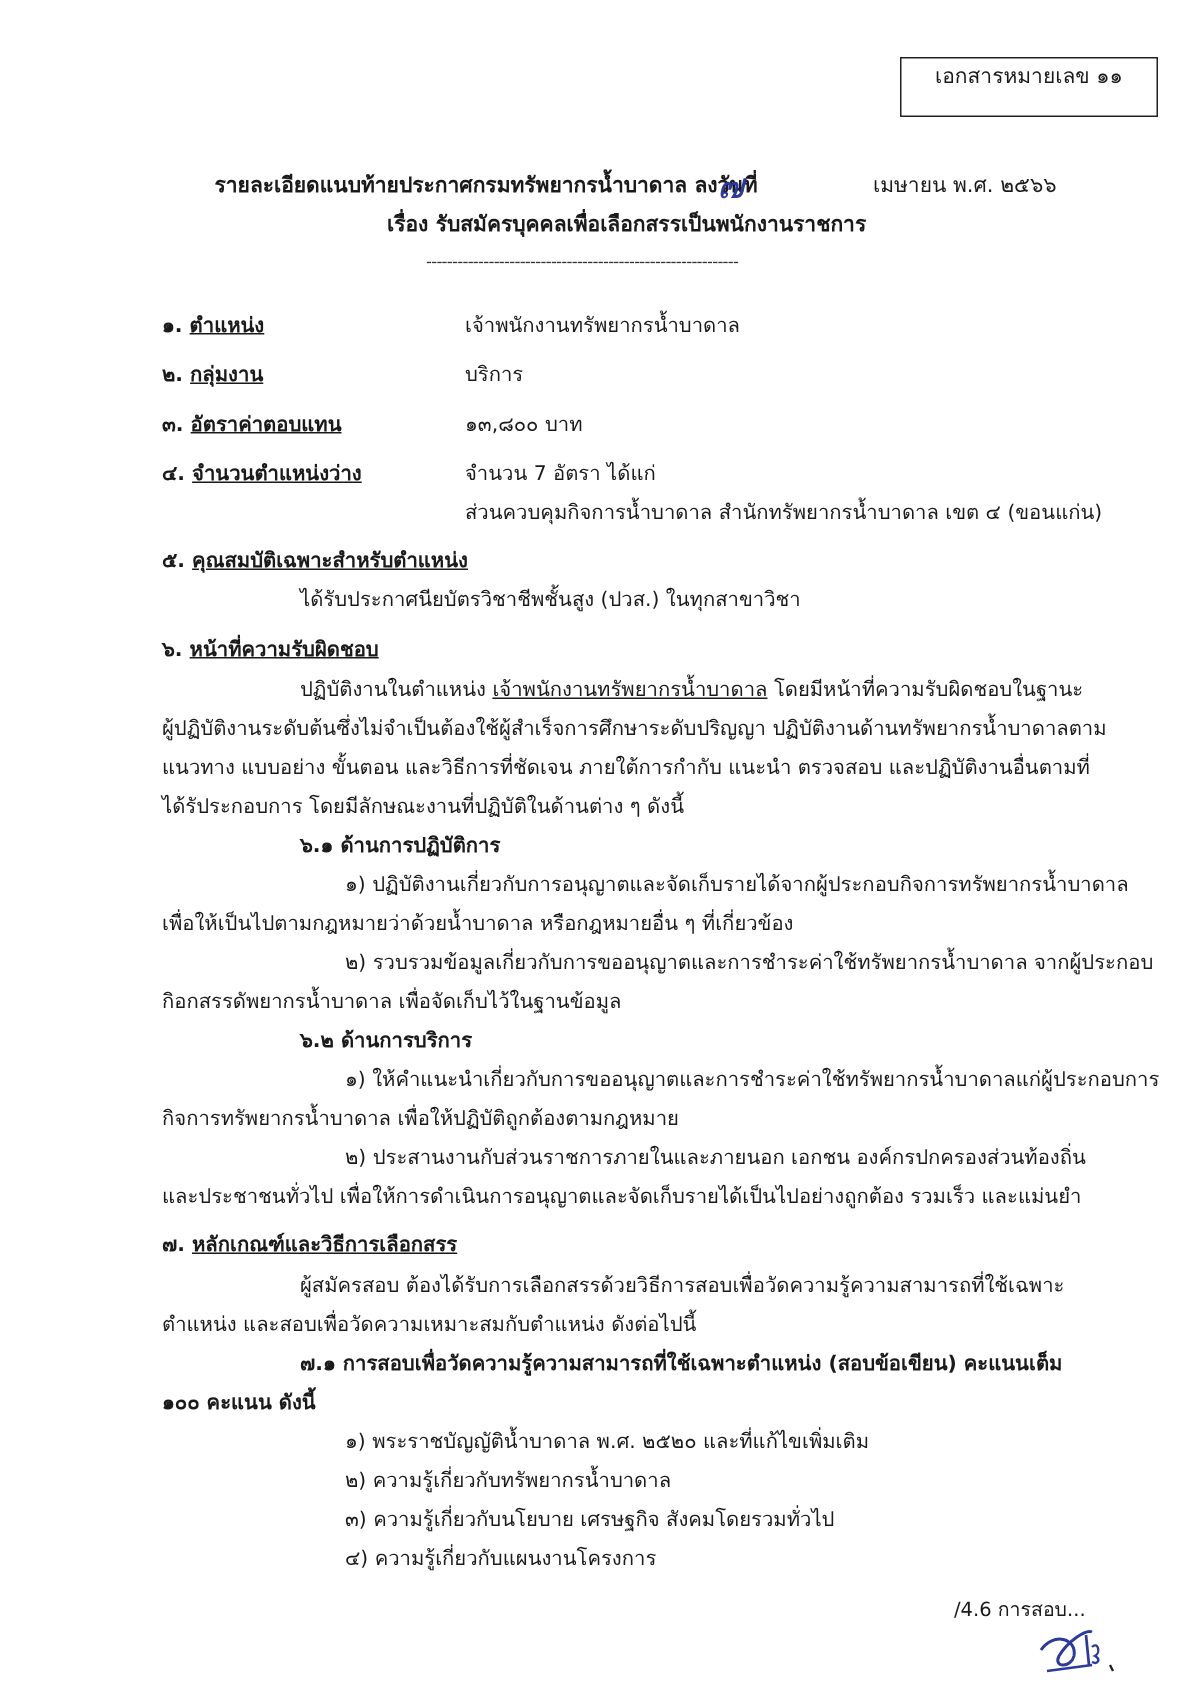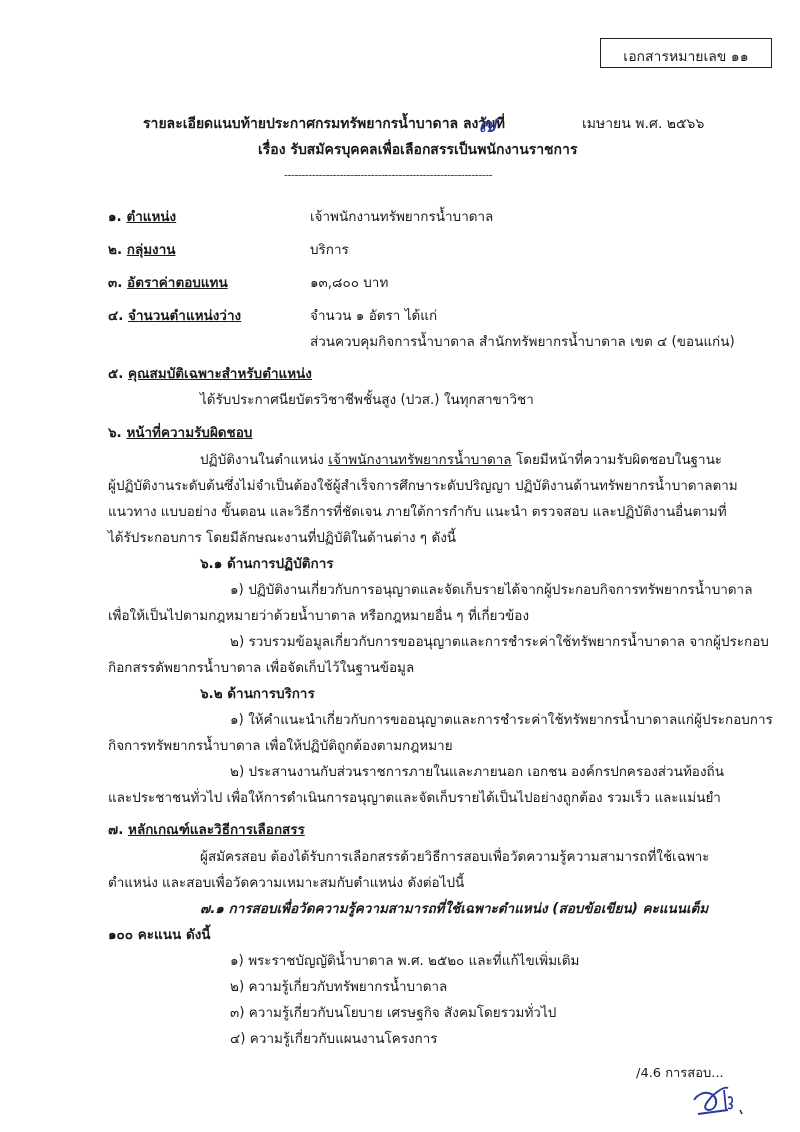--- a/index.html
+++ b/index.html
@@ -3,23 +3,23 @@
 <meta charset="utf-8">
 <style>
   html, body { margin: 0; padding: 0; background: #ffffff; }
   body {
     width: 800px; height: 1132px; position: relative; overflow: hidden;
     font-family: "DejaVu Sans", "Liberation Sans", sans-serif;
     color: #1a1a1a; font-size: 13.5px;
   }
   .abs { position: absolute; white-space: nowrap; }
   .docno-box {
-    position: absolute; left: 600px; top: 38px; width: 172px; height: 30px;
+    position: absolute; left: 600px; top: 38px; width: 172px; height: 40px;
     border: 1.5px solid #222; box-sizing: border-box;
-    display: flex; align-items: flex-end; justify-content: center; font-size: 14px;
+    display: flex; align-items: flex-start; justify-content: center; font-size: 14px;
   }
   .title1 { left: 143px; top: 112px; font-weight: bold; font-size: 14px; }
   .hand-date { left: 478px; top: 104px; color: #2b3a9c; font-size: 24px; font-family: "DejaVu Serif", serif; font-style: italic; }
   .title1b { left: 582px; top: 112px; font-weight: normal; font-size: 14px; }
   .title2 { left: 258px; top: 138px; font-weight: bold; font-size: 14px; }
   .dashes { left: 284px; top: 168px; font-size: 11px; letter-spacing: -0.5px; color: #333; }
   .num-label { font-weight: bold; }
   .u { text-decoration: underline; }
   .bold { font-weight: bold; }
   .sig {
@@ -50,21 +50,21 @@
 <div class="abs" style="left:310px;top:238px;">บริการ</div>
 
 <div class="abs num-label" style="left:108px;top:271px;">
   <span>๓.</span> <span class="u">อัตราค่าตอบแทน</span>
 </div>
 <div class="abs" style="left:310px;top:271px;">๑๓,๘๐๐ บาท</div>
 
 <div class="abs num-label" style="left:108px;top:304px;">
   <span>๔.</span> <span class="u">จำนวนตำแหน่งว่าง</span>
 </div>
-<div class="abs" style="left:310px;top:304px;">จำนวน ๑ อัตรา ได้แก่</div>
+<div class="abs" style="left:310px;top:304px;">จำนวน 7 อัตรา ได้แก่</div>
 <div class="abs" style="left:310px;top:330px;">ส่วนควบคุมกิจการน้ำบาดาล สำนักทรัพยากรน้ำบาดาล เขต ๔ (ขอนแก่น)</div>
 
 <div class="abs num-label" style="left:108px;top:362px;">
   <span>๕.</span> <span class="u">คุณสมบัติเฉพาะสำหรับตำแหน่ง</span>
 </div>
 <div class="abs" style="left:200px;top:388px;">ได้รับประกาศนียบัตรวิชาชีพชั้นสูง (ปวส.) ในทุกสาขาวิชา</div>
 
 <div class="abs num-label" style="left:108px;top:421px;">
   <span>๖.</span> <span class="u">หน้าที่ความรับผิดชอบ</span>
 </div>
@@ -87,21 +87,21 @@
 <div class="abs" style="left:230px;top:708px;">๑) ให้คำแนะนำเกี่ยวกับการขออนุญาตและการชำระค่าใช้ทรัพยากรน้ำบาดาลแก่ผู้ประกอบการ</div>
 <div class="abs" style="left:108px;top:734px;">กิจการทรัพยากรน้ำบาดาล เพื่อให้ปฏิบัติถูกต้องตามกฎหมาย</div>
 <div class="abs" style="left:230px;top:760px;">๒) ประสานงานกับส่วนราชการภายในและภายนอก เอกชน องค์กรปกครองส่วนท้องถิ่น</div>
 <div class="abs" style="left:108px;top:786px;">และประชาชนทั่วไป เพื่อให้การดำเนินการอนุญาตและจัดเก็บรายได้เป็นไปอย่างถูกต้อง รวมเร็ว และแม่นยำ</div>
 
 <div class="abs num-label" style="left:108px;top:818px;">
   <span>๗.</span> <span class="u">หลักเกณฑ์และวิธีการเลือกสรร</span>
 </div>
 <div class="abs" style="left:200px;top:845px;">ผู้สมัครสอบ ต้องได้รับการเลือกสรรด้วยวิธีการสอบเพื่อวัดความรู้ความสามารถที่ใช้เฉพาะ</div>
 <div class="abs" style="left:108px;top:871px;">ตำแหน่ง และสอบเพื่อวัดความเหมาะสมกับตำแหน่ง ดังต่อไปนี้</div>
-<div class="abs bold" style="left:200px;top:897px;font-style:italic;">๗.๑ การสอบเพื่อวัดความรู้ความสามารถที่ใช้เฉพาะตำแหน่ง (สอบข้อเขียน) คะแนนเต็ม</div>
+<div class="abs bold" style="left:200px;top:897px;">๗.๑ การสอบเพื่อวัดความรู้ความสามารถที่ใช้เฉพาะตำแหน่ง (สอบข้อเขียน) คะแนนเต็ม</div>
 <div class="abs bold" style="left:108px;top:923px;">๑๐๐ คะแนน ดังนี้</div>
 
 <div class="abs" style="left:230px;top:949px;">๑) พระราชบัญญัติน้ำบาดาล พ.ศ. ๒๕๒๐ และที่แก้ไขเพิ่มเติม</div>
 <div class="abs" style="left:230px;top:975px;">๒) ความรู้เกี่ยวกับทรัพยากรน้ำบาดาล</div>
 <div class="abs" style="left:230px;top:1001px;">๓) ความรู้เกี่ยวกับนโยบาย เศรษฐกิจ สังคมโดยรวมทั่วไป</div>
 <div class="abs" style="left:230px;top:1027px;">๔) ความรู้เกี่ยวกับแผนงานโครงการ</div>
 
 <div class="abs" style="left:636px;top:1062px;font-size:13px;">/4.6 การสอบ...</div>
 
 <svg class="sig" style="top:1082px;" viewBox="0 0 60 40">

